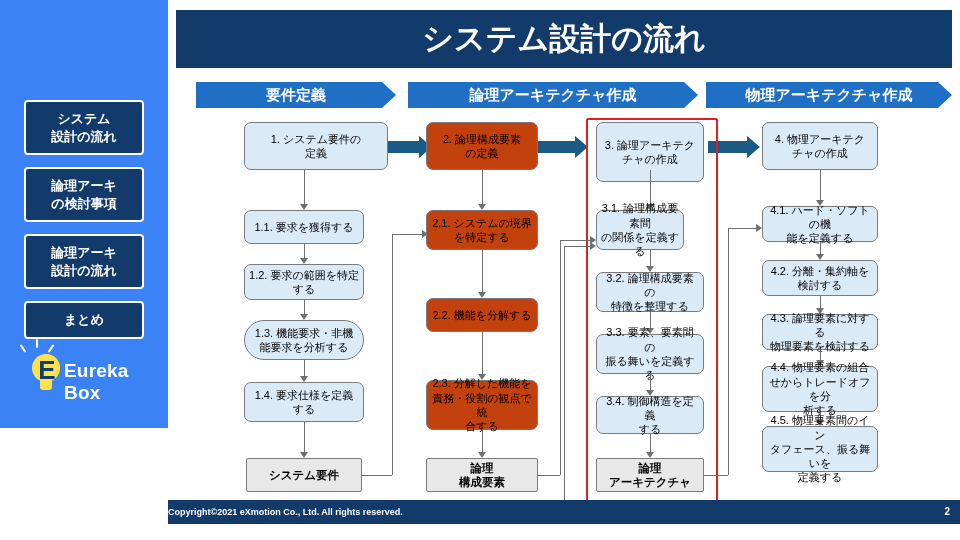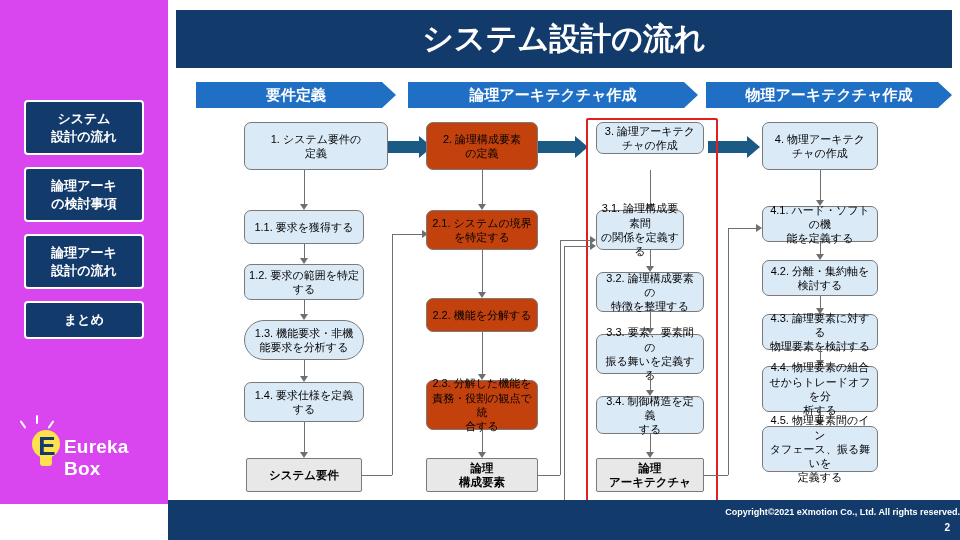--- a/index.html
+++ b/index.html
@@ -4,21 +4,21 @@
 <style>
   html,body{margin:0;padding:0;}
   body{
     width:960px;height:540px;overflow:hidden;
     font-family:"Liberation Sans","DejaVu Sans",sans-serif;
     background:#ffffff;
   }
   .slide{position:relative;width:960px;height:540px;}
 
   
-  .leftpanel{position:absolute;left:0;top:0;width:168px;height:504px;background:#d946ef;}
+  .leftpanel{position:absolute;left:0;top:0;width:168px;height:428px;background:#3b82f6;}
   .nav{position:absolute;left:24px;top:100px;width:120px;}
   .nav-item{
     background:#123a6b;color:#ffffff;border:2px solid #ffffff;border-radius:4px;
     margin-bottom:12px;padding:8px 4px;text-align:center;
     font-size:13px;font-weight:bold;line-height:1.35;
   }
   .logo{position:absolute;left:14px;bottom:18px;width:145px;height:70px;}
   .bulb{
     position:absolute;left:16px;top:10px;width:34px;height:44px;
   }
@@ -40,22 +40,22 @@
   }
 
   
   .main{position:absolute;left:168px;top:0;width:792px;height:540px;background:#ffffff;}
   .title-bar{
     position:absolute;left:8px;top:10px;width:776px;height:58px;background:#123a6b;
     color:#ffffff;font-size:31px;font-weight:bold;text-align:center;line-height:58px;
   }
 
   .footer{
-    position:absolute;left:0;bottom:0;width:792px;height:40px;background:#123a6b;color:#ffffff;
-    font-size:9px;text-align:right;line-height:24px;font-weight:bold;
+    position:absolute;left:0;bottom:16px;width:792px;height:24px;background:#123a6b;color:#ffffff;
+    font-size:9px;text-align:left;line-height:24px;font-weight:bold;
   }
   .pagenum{position:absolute;right:10px;bottom:0;line-height:24px;font-size:10px;color:#ffffff;font-weight:bold;}
 
   
   .band{
     position:absolute;height:26px;color:#ffffff;font-size:15px;font-weight:bold;
     line-height:26px;text-align:center;
   }
   .band .body{position:absolute;left:0;top:0;height:26px;background:#1f6fc4;}
   .band .arrow{
@@ -219,21 +219,21 @@
     <div class="arrowdown" style="left:310px;top:452px;"></div>
 
     <div class="docbox" style="left:258px;top:458px;width:112px;height:34px;white-space:pre-line;">論理
 構成要素</div>
 
     <div class="hline" style="left:370px;top:475px;width:22px;"></div>
     <div class="vline" style="left:392px;top:240px;height:235px;"></div>
     <div class="hline" style="left:392px;top:240px;width:32px;"></div>
     <div class="arrowright" style="left:422px;top:236px;"></div>
 
-    <div class="box lblue" style="left:428px;top:122px;width:108px;height:32px;white-space:pre-line;">3. 論理アーキテク
+    <div class="box lblue" style="left:428px;top:122px;width:108px;height:60px;white-space:pre-line;">3. 論理アーキテク
 チャの作成</div>
     <div class="vline" style="left:482px;top:170px;height:34px;"></div>
     <div class="arrowdown" style="left:478px;top:204px;"></div>
 
     <div class="box lblue" style="left:428px;top:210px;width:88px;height:40px;white-space:pre-line;">3.1. 論理構成要素間
 の関係を定義する</div>
     <div class="vline" style="left:482px;top:250px;height:18px;"></div>
     <div class="arrowdown" style="left:478px;top:266px;"></div>
     <div class="box lblue" style="left:428px;top:272px;width:108px;height:40px;white-space:pre-line;">3.2. 論理構成要素の
 特徴を整理する</div>

